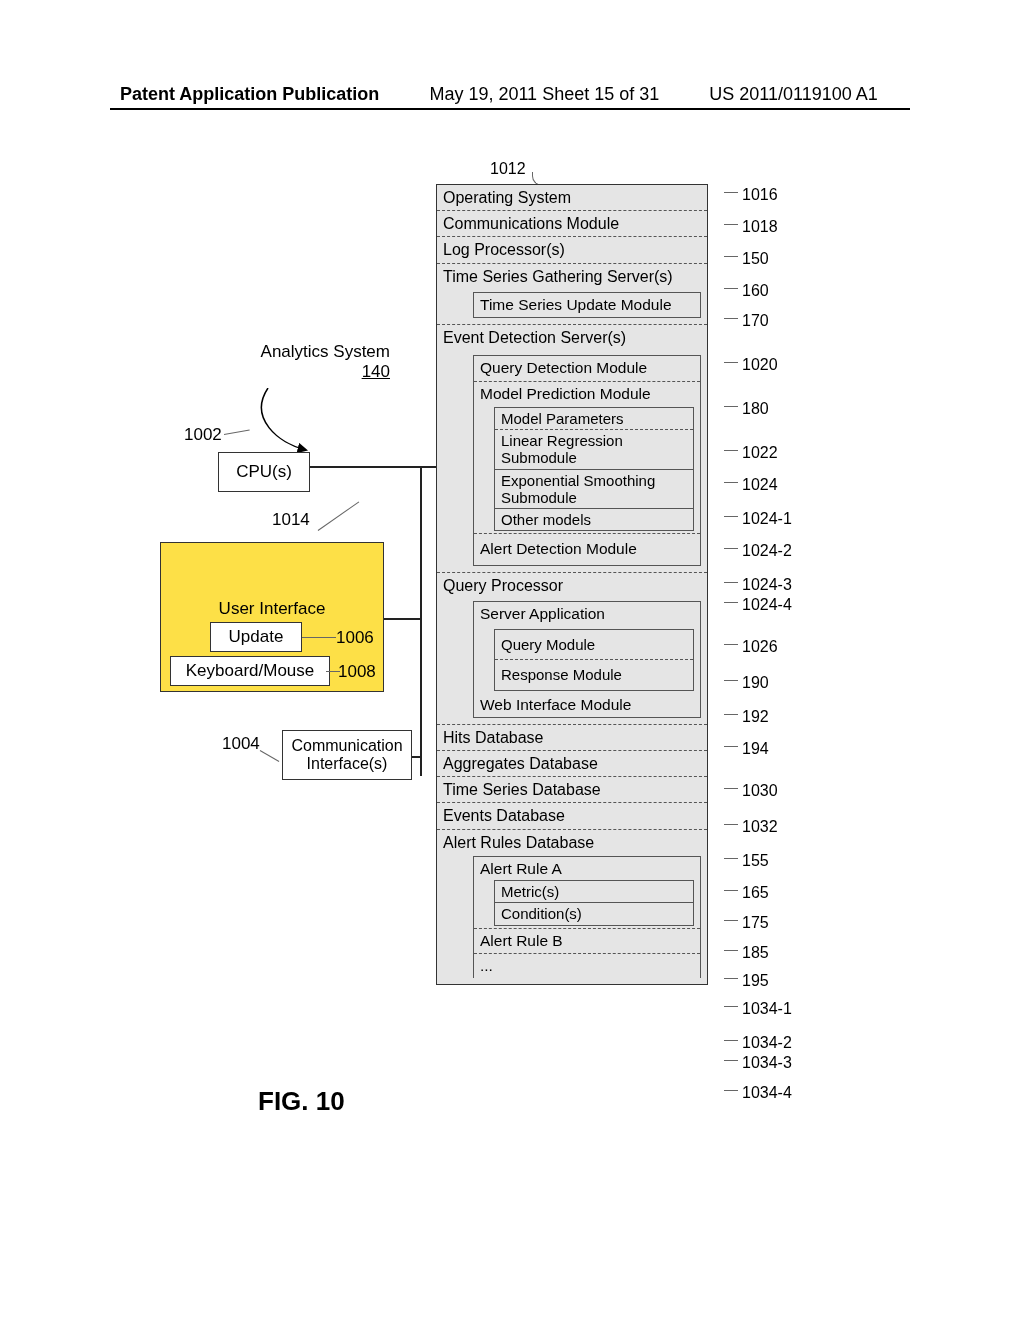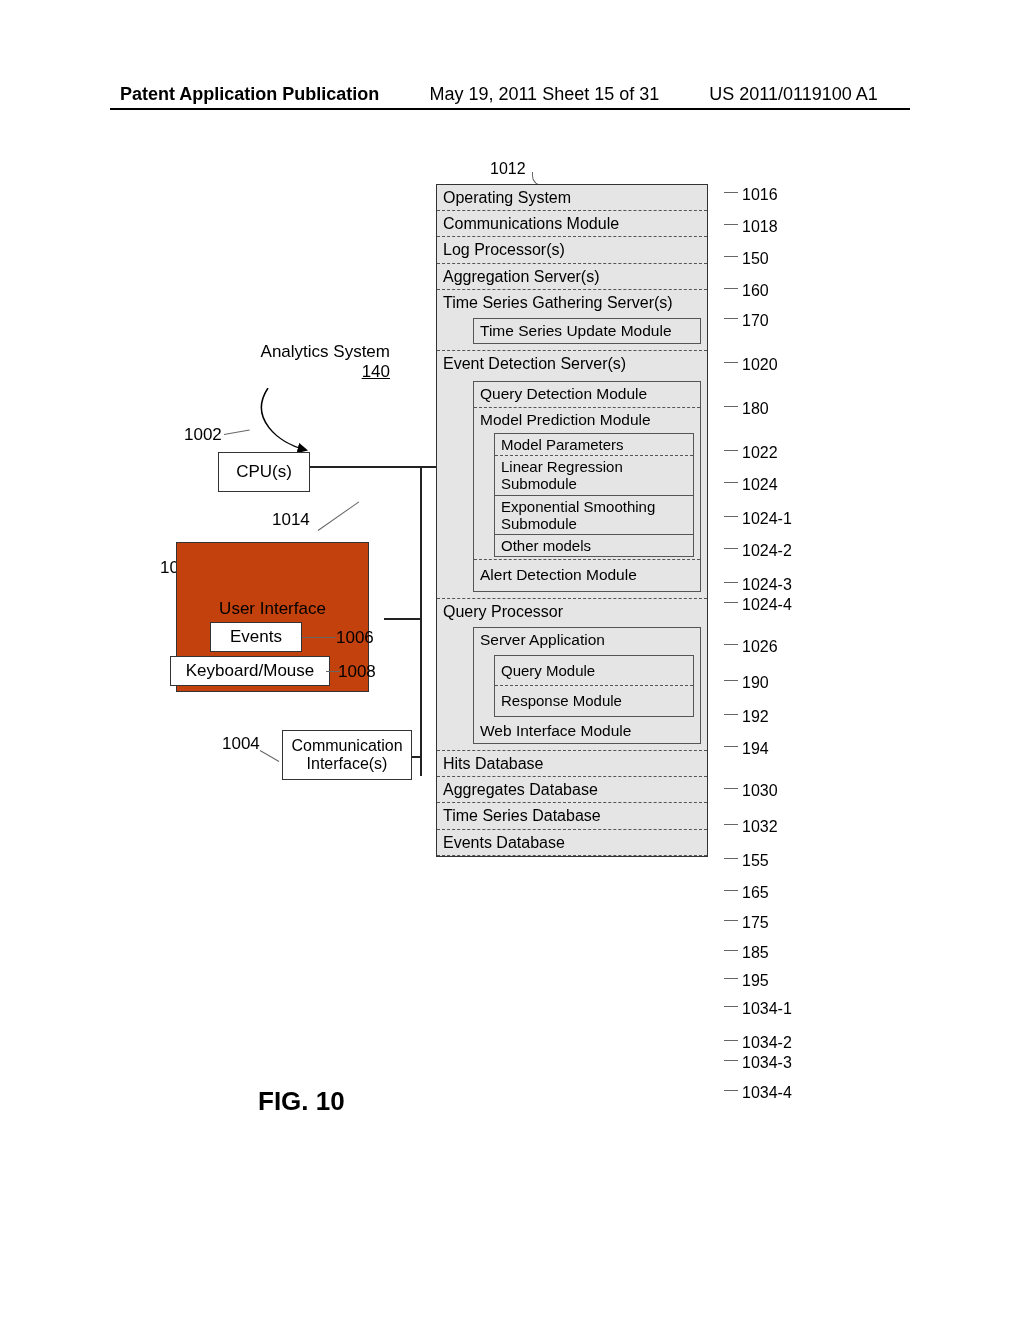--- a/index.html
+++ b/index.html
@@ -68,25 +68,24 @@
   .label-1005 {
     position: absolute;
     top: 558px;
     left: 160px;
     font-size: 17px;
   }
   .ui-outer {
     position: absolute;
     top: 542px;
     left: 160px;
-    width: 193px;
+    width: 224px;
     height: 150px;
     border: 1.5px solid #333;
-    background: #c2410c;
-    margin-left: 16px;
+    background: #fde047;
   }
   .ui-outer .ui-title {
     position: absolute;
     top: 56px;
     width: 100%;
     text-align: center;
     font-size: 17px;
   }
   .display-box {
     position: absolute;
@@ -250,21 +249,21 @@
 <div class="label-1014">1014</div>
 <div class="tick-1014"></div>
 
 <div class="label-1005">1005</div>
 <div class="tick-1005"></div>
 
 <div class="ui-outer">
   <div class="ui-title">User Interface</div>
 </div>
 <div class="display-box">
-  <span>Events</span>
+  <span>Update</span>
 </div>
 <div class="kbm-box">
   <span>Keyboard/Mouse</span>
 </div>
 <div class="label-1006">1006</div>
 <div class="tick-1006"></div>
 <div class="label-1008">1008</div>
 <div class="tick-1008"></div>
 
 <div class="label-1004">1004</div>
@@ -279,21 +278,20 @@
 <div class="bus-h-ui"></div>
 <div class="bus-h-comm"></div>
 
 <div class="label-1012">1012</div>
 <div class="tick-1012"></div>
 
 <div class="mem">
   <div class="mem-row">Operating System</div>
   <div class="mem-row">Communications Module</div>
   <div class="mem-row">Log Processor(s)</div>
-  <div class="mem-row">Aggregation Server(s)</div>
 
   <div class="mem-row" style="border-bottom:1px dashed #555; padding-bottom:4px;">
     <div>Time Series Gathering Server(s)</div>
     <div class="nest" style="margin-top:6px;">
       <div class="nrow" style="border-bottom:none;">Time Series Update Module</div>
     </div>
   </div>
 
   <div class="mem-row" style="border-bottom:1px dashed #555; padding-bottom:4px; padding-top:3px;">
     <div>Event Detection Server(s)</div>
@@ -324,20 +322,34 @@
       </div>
       <div class="nrow dashed">Web Interface Module</div>
     </div>
   </div>
 
   <div class="mem-row">Hits Database</div>
   <div class="mem-row">Aggregates Database</div>
   <div class="mem-row">Time Series Database</div>
   <div class="mem-row">Events Database</div>
 
+  <div class="mem-row last" style="padding-bottom:4px;">
+    <div>Alert Rules Database</div>
+    <div class="nest" style="margin-top:4px; border-bottom:none;">
+      <div class="nrow dashed" style="padding:3px 6px 2px 6px;">
+        <div>Alert Rule A</div>
+        <div class="nest2" style="margin-top:2px;">
+          <div class="n2row">Metric(s)</div>
+          <div class="n2row">Condition(s)</div>
+        </div>
+      </div>
+      <div class="nrow dashed">Alert Rule B</div>
+      <div class="nrow" style="border-bottom:none;">...</div>
+    </div>
+  </div>
 </div>
 
 <div class="rlab" style="top:186px;"><span class="tick"></span><span>1016</span></div>
 <div class="rlab" style="top:218px;"><span class="tick"></span><span>1018</span></div>
 <div class="rlab" style="top:250px;"><span class="tick"></span><span>150</span></div>
 <div class="rlab" style="top:282px;"><span class="tick"></span><span>160</span></div>
 <div class="rlab" style="top:312px;"><span class="tick"></span><span>170</span></div>
 <div class="rlab" style="top:356px;"><span class="tick"></span><span>1020</span></div>
 <div class="rlab" style="top:400px;"><span class="tick"></span><span>180</span></div>
 <div class="rlab" style="top:444px;"><span class="tick"></span><span>1022</span></div>

